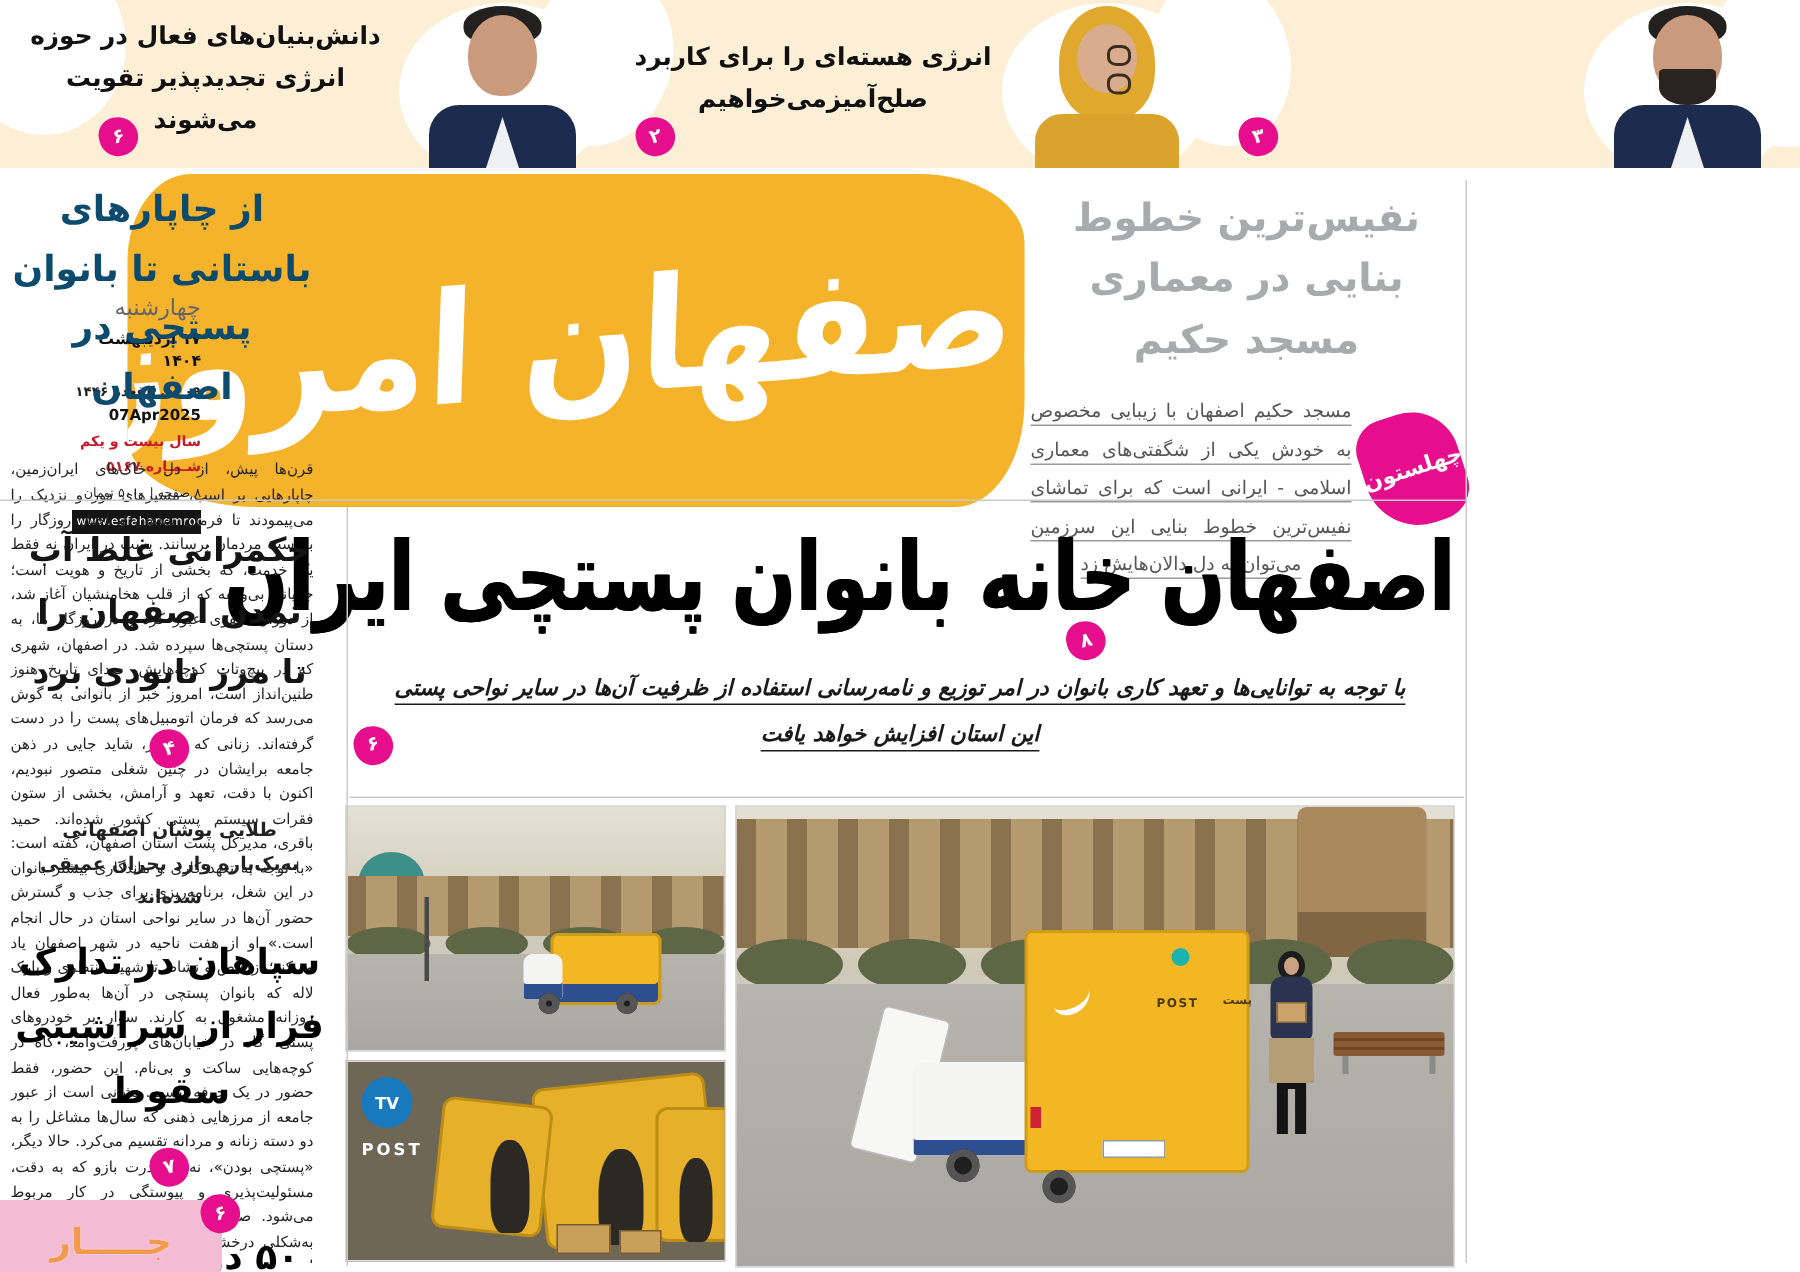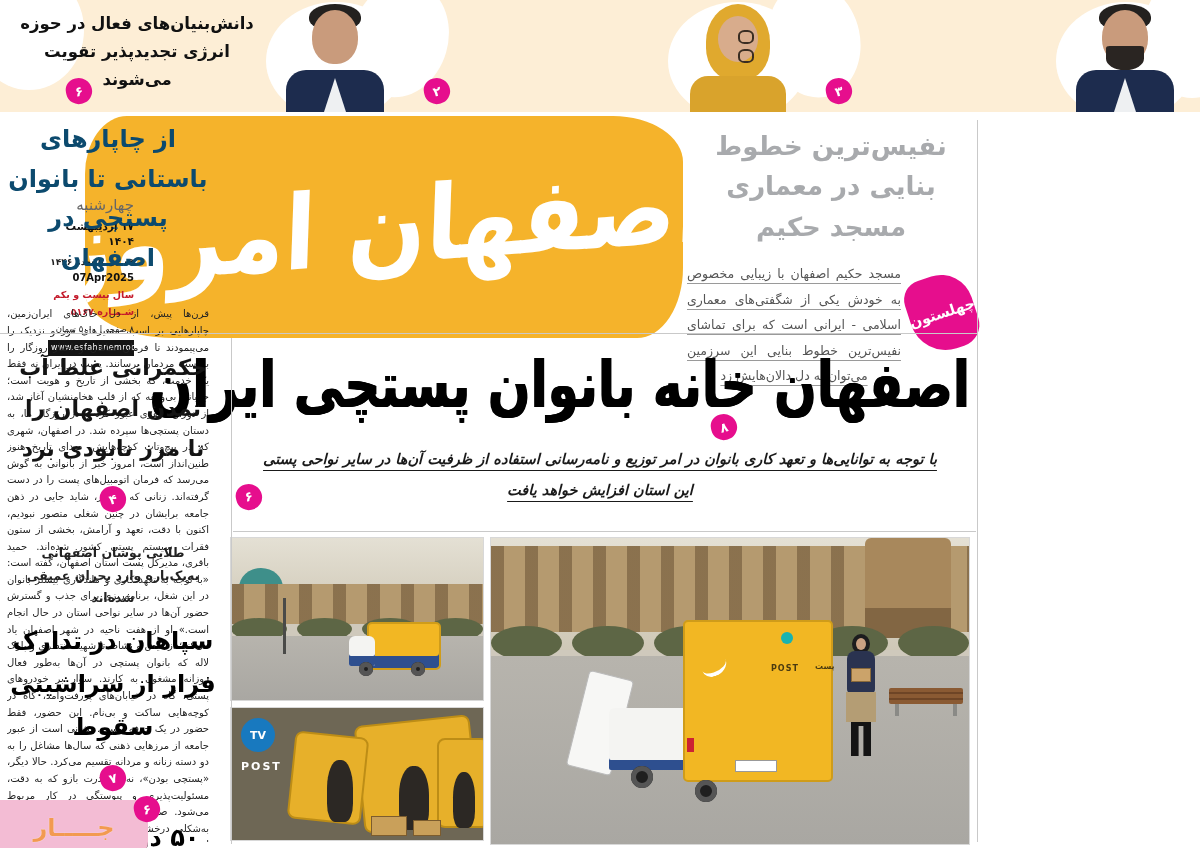--- a/index.html
+++ b/index.html
@@ -163,20 +163,21 @@
 
     <div class="teaser" style="right:398px;width:392px;">
       <div class="t-photo">
         <span class="avatar-blob"></span>
         <span class="scarf"></span>
         <span class="face"></span>
         <span class="glasses"><span></span><span></span></span>
         <span class="dress-y"></span>
       </div>
       <div class="t-text">
+        <div class="t-headline">انرژی هسته‌ای را برای کاربرد صلح‌آمیزمی‌خواهیم</div>
         <span class="badge t-badge">۲</span>
       </div>
     </div>
 
     <div class="teaser" style="right:800px;width:398px;">
       <div class="t-photo">
         <span class="avatar-blob"></span>
         <span class="hair"></span>
         <span class="head"></span>
         <span class="suit"></span>

